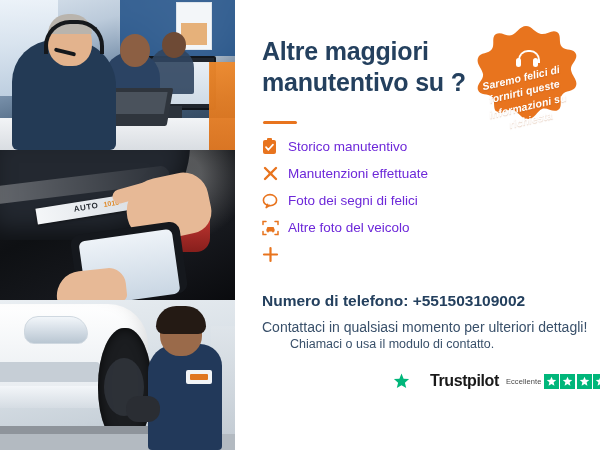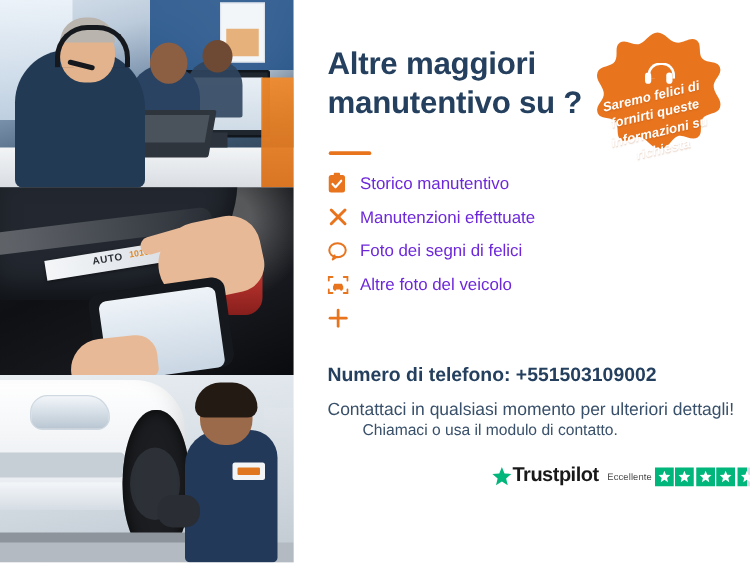--- a/index.html
+++ b/index.html
@@ -100,21 +100,21 @@
   .ico svg{display:block;}
   .row-label{font-size:13.5px;color:#6d28d9;white-space:nowrap;}
 
   
   .phone{position:absolute;left:27px;top:292px;font-size:15.5px;font-weight:700;color:#24405e;white-space:nowrap;}
   .sub1{position:absolute;left:27px;top:319px;font-size:14px;color:#39506a;white-space:nowrap;}
   .sub2{position:absolute;left:27px;top:337px;font-size:12.5px;color:#39506a;white-space:nowrap;margin-left:28px;}
 
   
   .tp{position:absolute;left:158px;top:372px;display:flex;align-items:center;gap:7px;}
-  .tp-logo{display:flex;align-items:center;gap:0;}
+  .tp-logo{display:flex;align-items:center;gap:20px;}
   .tp-word{font-size:16px;font-weight:700;color:#191919;letter-spacing:-.4px;}
   .tp-right{display:flex;align-items:center;gap:2px;}
   .tp-ecc{font-size:7.5px;color:#4a4a4a;letter-spacing:.1px;}
   .stars{display:flex;gap:1.5px;}
   .star{width:15px;height:15px;background:#00b67a;display:flex;align-items:center;justify-content:center;}
   .star.half{background:linear-gradient(90deg,#00b67a 50%,#dcdce6 50%);}
   .verified{display:flex;align-items:center;gap:2px;background:#1f7a4d;border-radius:1px;padding:1px 3px;}
   .v-dot{width:5px;height:5px;border-radius:50%;background:#fff;flex:0 0 5px;}
   .v-txt{font-size:4.6px;color:#fff;letter-spacing:.2px;white-space:nowrap;}
 </style>

